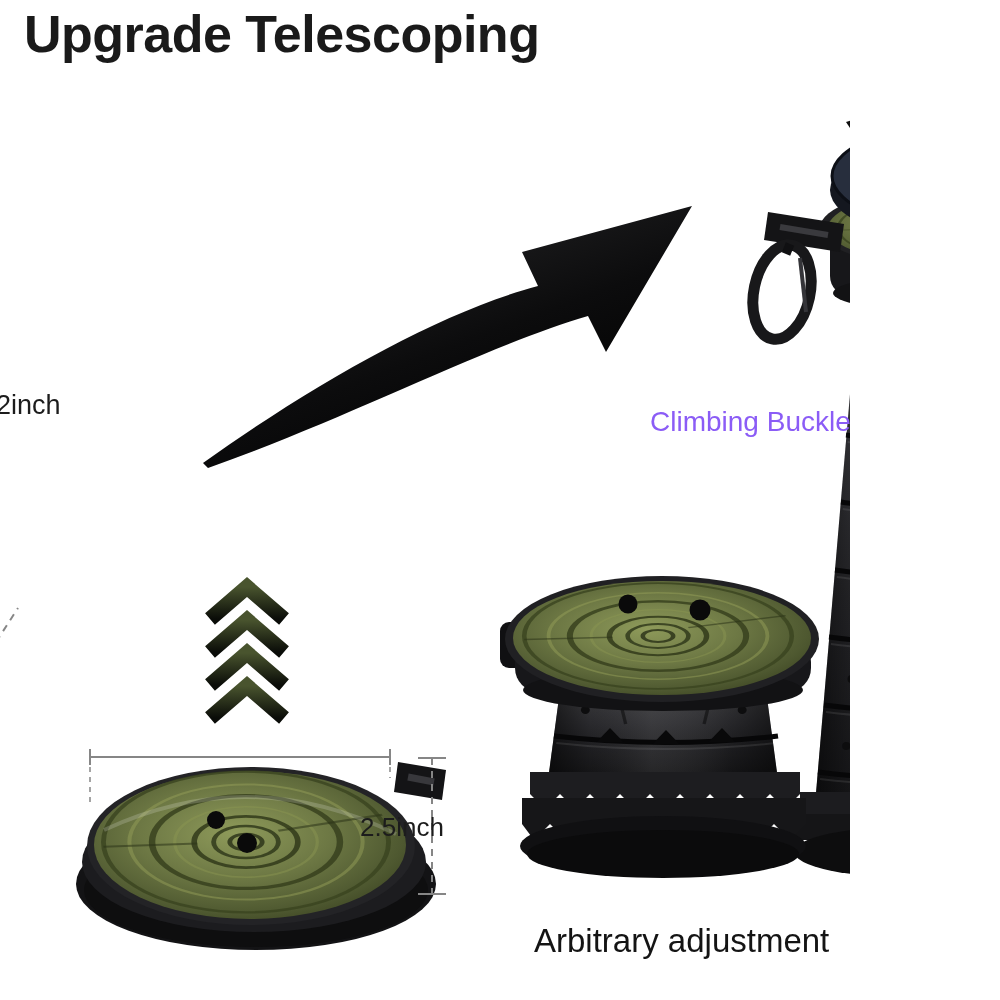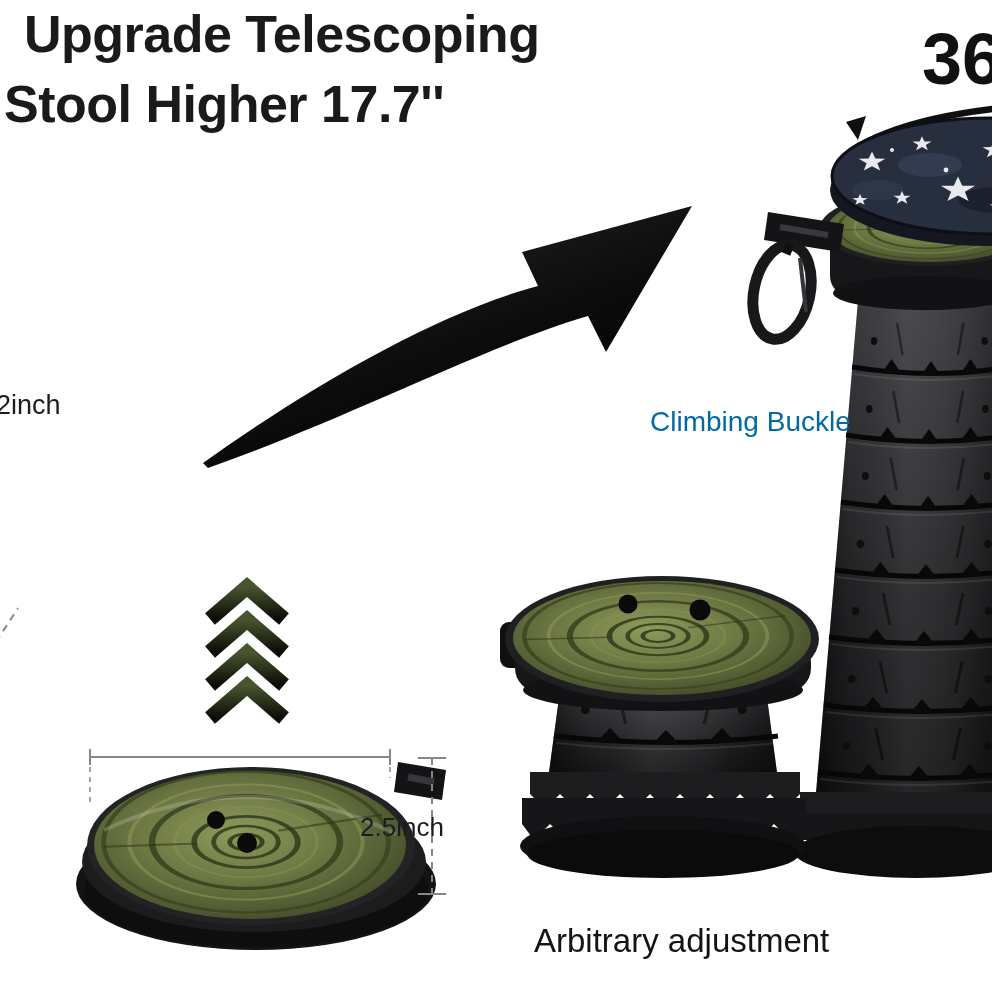--- a/index.html
+++ b/index.html
@@ -1,21 +1,21 @@
 <!DOCTYPE html>
 <html><head>
 <meta charset="utf-8">
 <style>
   html,body{margin:0;padding:0;background:#ffffff;}
-  #stage{position:relative;width:992px;height:1000px;overflow:hidden;background:#ffffff;
+  #stage{position:relative;width:850px;height:1000px;overflow:hidden;background:#ffffff;
          font-family:"Liberation Sans",sans-serif;}
   .lbl{position:absolute;color:#141414;white-space:nowrap;}
   .title-line{font-weight:700;font-size:52px;letter-spacing:-0.5px;color:#1a1a1a;}
   .big-degree{font-weight:700;font-size:72px;color:#111;}
-  .callout{font-size:28px;color:#0369a1;}
+  .callout{font-size:28px;color:#8b5cf6;}
   .measure{font-size:26px;color:#1c1c1c;}
   .caption{font-size:33px;color:#141414;}
   svg{position:absolute;left:0;top:0;}
 </style>
 </head>
 <body>
 
 <div id="stage">
 
   <svg width="1000" height="1000" viewBox="0 0 1000 1000">
@@ -203,21 +203,20 @@
     </g>
     <g stroke="#868686">
       <line x1="432" y1="758" x2="432" y2="894" stroke-width="2" stroke-dasharray="7 6"></line>
       <line x1="418" y1="758" x2="446" y2="758" stroke-width="2"></line>
       <line x1="418" y1="894" x2="446" y2="894" stroke-width="2"></line>
     </g>
     <line x1="-4" y1="642" x2="18" y2="608" stroke="#868686" stroke-width="2" stroke-dasharray="7 6"></line>
   </svg>
 
   <div class="lbl title-line" style="left:24px;top:4px;">Upgrade Telescoping</div>
-  <div class="lbl title-line" style="left:4px;top:74px;">Stool Higher 17.7''</div>
 
   <div class="lbl big-degree" style="left:922px;top:18px;">36</div>
 
   <div class="lbl measure" style="left:-4px;top:390px;font-size:27px;">2inch</div>
 
   <div class="lbl callout" style="left:650px;top:406px;">Climbing Buckle</div>
 
 
   <div class="lbl measure" style="left:360px;top:812px;">2.5inch</div>
 

